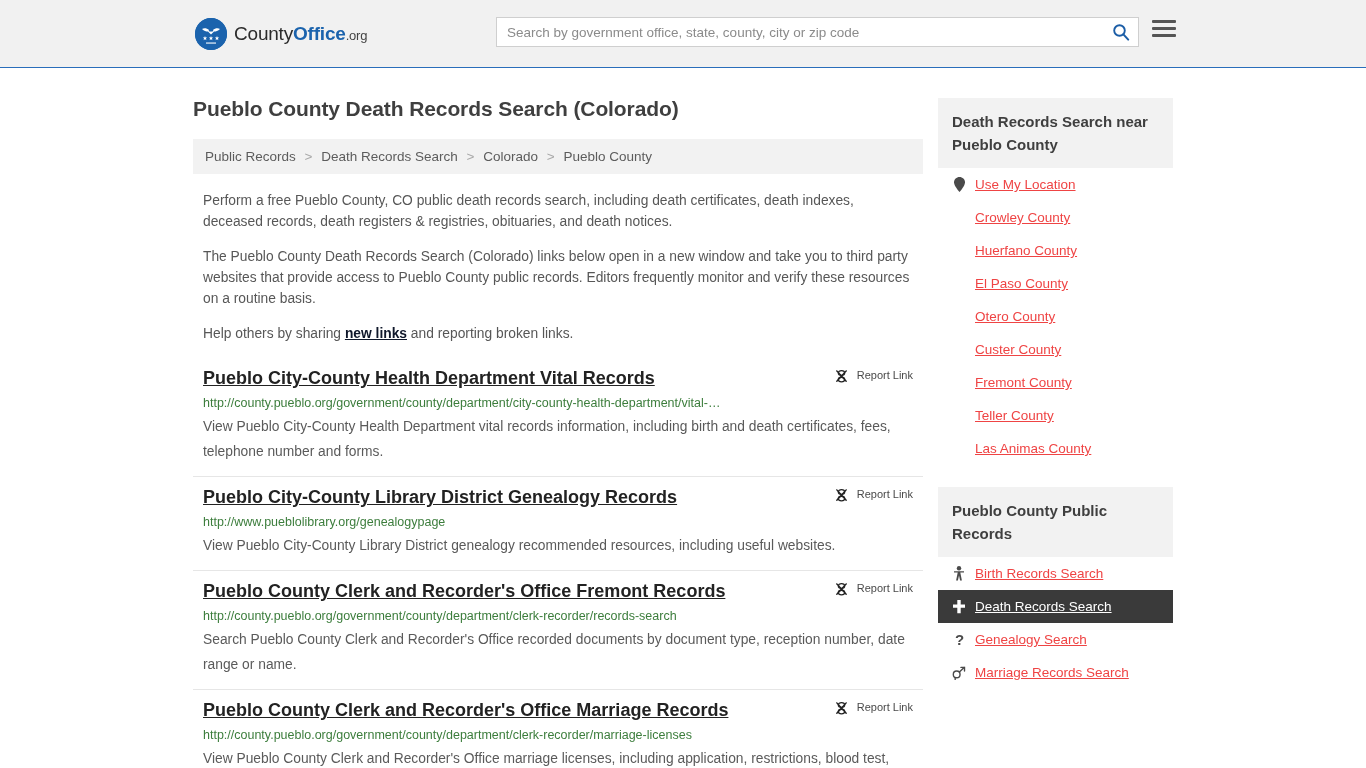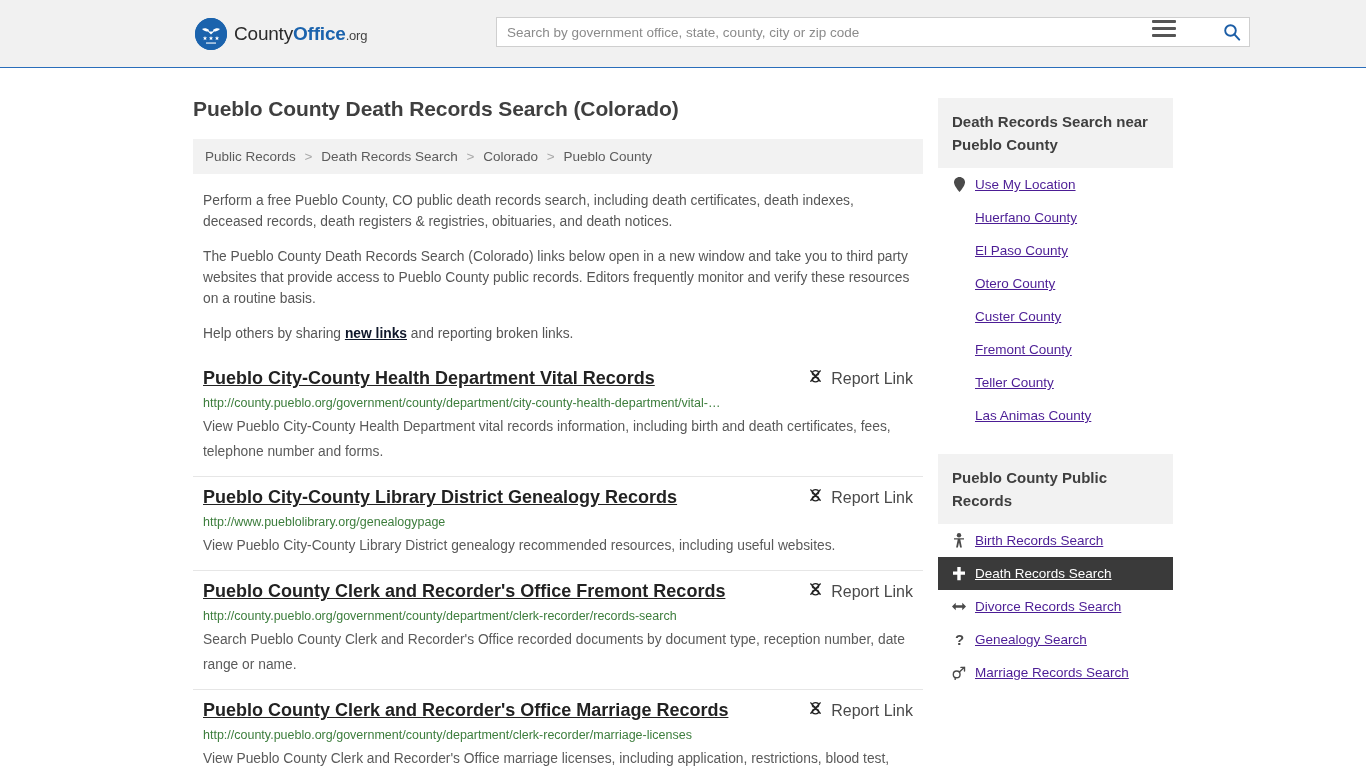--- a/index.html
+++ b/index.html
@@ -46,21 +46,21 @@
     font-family: "Liberation Sans", sans-serif;
   }
   .logo-text .blue { color: #1b63ad; font-weight: bold; }
   .logo-text .bold { font-weight: normal; }
   .logo-text .org { font-size: 13px; color: #444; }
 
   .search-wrap {
     position: absolute;
     left: 496px;
     top: 17px;
-    width: 754px;
+    width: 643px;
     height: 30px;
     background: #ffffff;
     border: 1px solid #cfcfcf;
     display: flex;
     align-items: center;
   }
   .search-input {
     flex: 1;
     border: none;
     outline: none;
@@ -168,23 +168,22 @@
     font-size: 18px;
     font-weight: bold;
     color: #222;
     text-decoration: underline;
     cursor: pointer;
     line-height: 20px;
     max-width: 600px;
   }
   .report-link {
     display: flex;
-    align-items: center;
     gap: 8px;
-    font-size: 16px;
+    font-size: 11px;
     color: #4a4a4a;
     cursor: pointer;
     white-space: nowrap;
     margin-top: 1px;
   }
   .result-url {
     font-size: 12.5px;
     color: #3c7d3c;
     margin-top: 7px;
     line-height: 17px;
@@ -208,21 +207,21 @@
   }
   .side-list { margin: 0; padding: 0; list-style: none; }
   .side-item {
     display: flex;
     align-items: center;
     gap: 9px;
     padding: 9px 14px;
     font-size: 13.5px;
   }
   .side-item a {
-    color: #4c1d95;
+    color: #ef4444;
     text-decoration: underline;
   }
   .side-item.active {
     background: #3a3a3a;
   }
   .side-item.active a { color: #ffffff; }
   .side-icon {
     width: 14px;
     display: inline-flex;
     justify-content: center;
@@ -371,20 +370,24 @@
           <li class="side-item">
             <span class="side-icon">
               <svg width="11" height="15" viewBox="0 0 11 15">
                 <path d="M5.5 0C2.5 0 0 2.4 0 5.3c0 3.9 5.5 9.7 5.5 9.7S11 9.2 11 5.3C11 2.4 8.5 0 5.5 0z" fill="#4a4a4a"></path>
               </svg>
             </span>
             <a href="#">Use My Location</a>
           </li>
           <li class="side-item">
             <span class="side-icon"></span>
+            <a href="#">Crowley County</a>
+          </li>
+          <li class="side-item">
+            <span class="side-icon"></span>
             <a href="#">Huerfano County</a>
           </li>
           <li class="side-item">
             <span class="side-icon"></span>
             <a href="#">El Paso County</a>
           </li>
           <li class="side-item">
             <span class="side-icon"></span>
             <a href="#">Otero County</a>
           </li>
@@ -418,28 +421,20 @@
               </span>
               <a href="#">Birth Records Search</a>
             </li>
             <li class="side-item active">
               <span class="side-icon">
                 <svg width="14" height="15" viewBox="0 0 14 15">
                   <path d="M5.3 1 H8.7 V5.4 H13 V8.8 H8.7 V14.2 H5.3 V8.8 H1 V5.4 H5.3 Z" fill="currentColor"></path>
                 </svg>
               </span>
               <a href="#">Death Records Search</a>
-            </li>
-            <li class="side-item">
-              <span class="side-icon">
-                <svg width="15" height="11" viewBox="0 0 15 11">
-                  <path d="M0 5.5 L4 1.6 V4.1 H11 V1.6 L15 5.5 L11 9.4 V6.9 H4 V9.4 Z" fill="currentColor"></path>
-                </svg>
-              </span>
-              <a href="#">Divorce Records Search</a>
             </li>
             <li class="side-item">
               <span class="side-icon">
                 <svg width="11" height="15" viewBox="0 0 11 15">
                   <text x="5.5" y="13" text-anchor="middle" font-size="15" font-weight="bold" font-family="Liberation Sans, sans-serif" fill="currentColor">?</text>
                 </svg>
               </span>
               <a href="#">Genealogy Search</a>
             </li>
             <li class="side-item">

